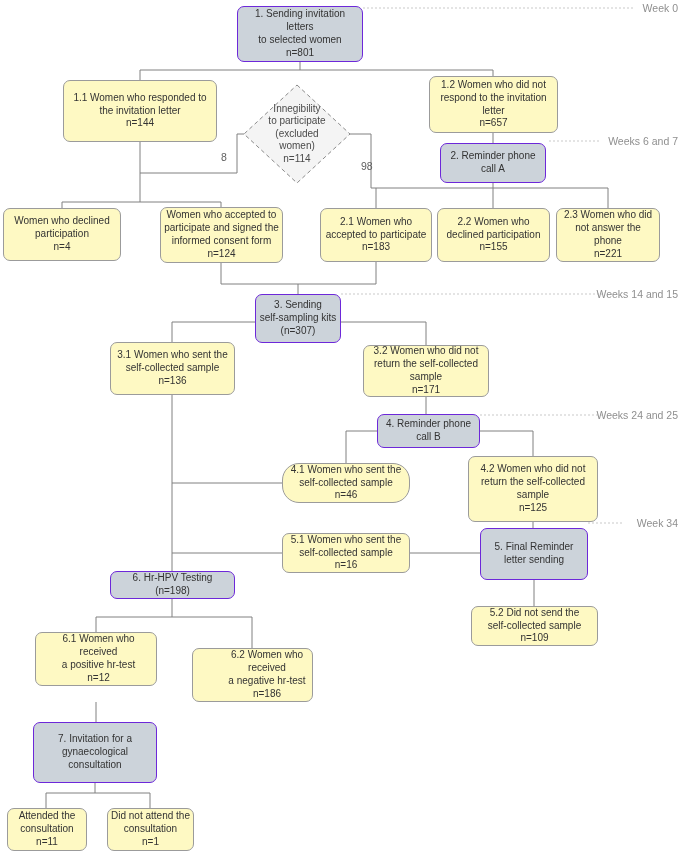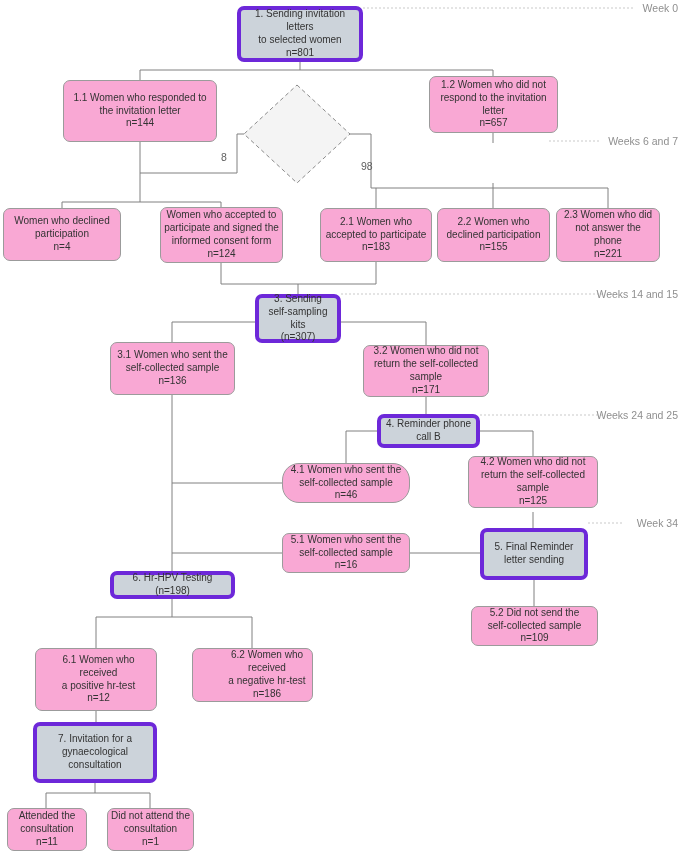--- a/index.html
+++ b/index.html
@@ -9,22 +9,22 @@
     overflow:hidden;
   }
   #wires { position:absolute; left:0; top:0; width:686px; height:854px; }
   .node {
     position:absolute; box-sizing:border-box;
     display:flex; align-items:center; justify-content:center;
     text-align:center; white-space:pre-line;
     font-size:10px; line-height:1.28; color:#333;
     border-radius:7px; padding:2px 3px;
   }
-  .plain  { background:#f9a8d4; border:1px solid #9b9b9b; }
-  .filled { background:#ccd3da; border:4px solid #6d28d9; }
+  .plain  { background:#fef9c3; border:1px solid #9b9b9b; }
+  .filled { background:#ccd3da; border:1px solid #6d28d9; }
   .diamond-label {
     position:absolute; box-sizing:border-box;
     display:flex; align-items:center; justify-content:center;
     text-align:center; white-space:pre-line;
     font-size:10px; line-height:1.25; color:#4a4a4a;
   }
   .week-label {
     position:absolute; right:8px; text-align:right;
     font-size:10.5px; color:#8f8f8f; white-space:nowrap;
   }
@@ -77,24 +77,31 @@
     </g>
     <polygon points="297,85 350,134 297,183 244,134" fill="#f4f4f4" stroke="#8a8a8a" stroke-width="1" stroke-dasharray="4 3"></polygon>
   </svg>
 
   <div class="node filled" style="left:237px; top:6px;  width:126px; height:56px;">1. Sending invitation letters
 to selected women
 n=801</div>
   <div class="node plain" style="left:63px;  top:80px; width:154px; height:62px;">1.1 Women who responded to
 the invitation letter
 n=144</div>
+  <div class="diamond-label" style="left:249px; top:92px; width:96px; height:84px;">Innegibility
+to participate
+(excluded
+women)
+n=114</div>
   <div class="node plain" style="left:429px; top:76px; width:129px; height:57px;">1.2 Women who did not
 respond to the invitation
 letter
 n=657</div>
+  <div class="node filled" style="left:440px; top:143px; width:106px; height:40px;">2. Reminder phone
+call A</div>
 
   <div class="node plain" style="left:3px;   top:208px; width:118px; height:53px;">Women who declined
 participation
 n=4</div>
   <div class="node plain" style="left:160px; top:207px; width:123px; height:56px;">Women who accepted to
 participate and signed the
 informed consent form
 n=124</div>
   <div class="node plain" style="left:320px; top:208px; width:112px; height:54px;">2.1 Women who
 accepted to participate
@@ -115,38 +122,38 @@
   <div class="node plain" style="left:363px; top:345px; width:126px; height:52px;">3.2 Women who did not
 return the self-collected
 sample
 n=171</div>
 
   <div class="node filled" style="left:377px; top:414px; width:103px; height:34px;">4. Reminder phone
 call B</div>
   <div class="node plain" style="left:282px; top:463px; width:128px; height:40px;border-radius:17px;">4.1 Women who sent the
 self-collected sample
 n=46</div>
-  <div class="node plain" style="left:468px; top:456px; width:130px; height:52px;">4.2 Women who did not
+  <div class="node plain" style="left:468px; top:456px; width:130px; height:66px;">4.2 Women who did not
 return the self-collected
 sample
 n=125</div>
 
   <div class="node plain" style="left:282px; top:533px; width:128px; height:40px;">5.1 Women who sent the
 self-collected sample
 n=16</div>
   <div class="node filled" style="left:480px; top:528px; width:108px; height:52px;">5. Final Reminder
 letter sending</div>
 
   <div class="node filled" style="left:110px; top:571px; width:125px; height:28px;">6. Hr-HPV Testing
 (n=198)</div>
   <div class="node plain" style="left:471px; top:606px; width:127px; height:40px;">5.2 Did not send the
 self-collected sample
 n=109</div>
 
-  <div class="node plain" style="left:35px;  top:648px; width:122px; height:63px;padding-left:8px;">6.1 Women who received
+  <div class="node plain" style="left:35px;  top:632px; width:122px; height:54px;padding-left:8px;">6.1 Women who received
 a positive hr-test
 n=12</div>
   <div class="node plain" style="left:192px; top:648px; width:121px; height:54px;padding-left:32px;">6.2 Women who received
 a negative hr-test
 n=186</div>
 
   <div class="node filled" style="left:33px;  top:722px; width:124px; height:61px;">7. Invitation for a
 gynaecological
 consultation</div>
   <div class="node plain" style="left:7px;   top:808px; width:80px;  height:43px;">Attended the

